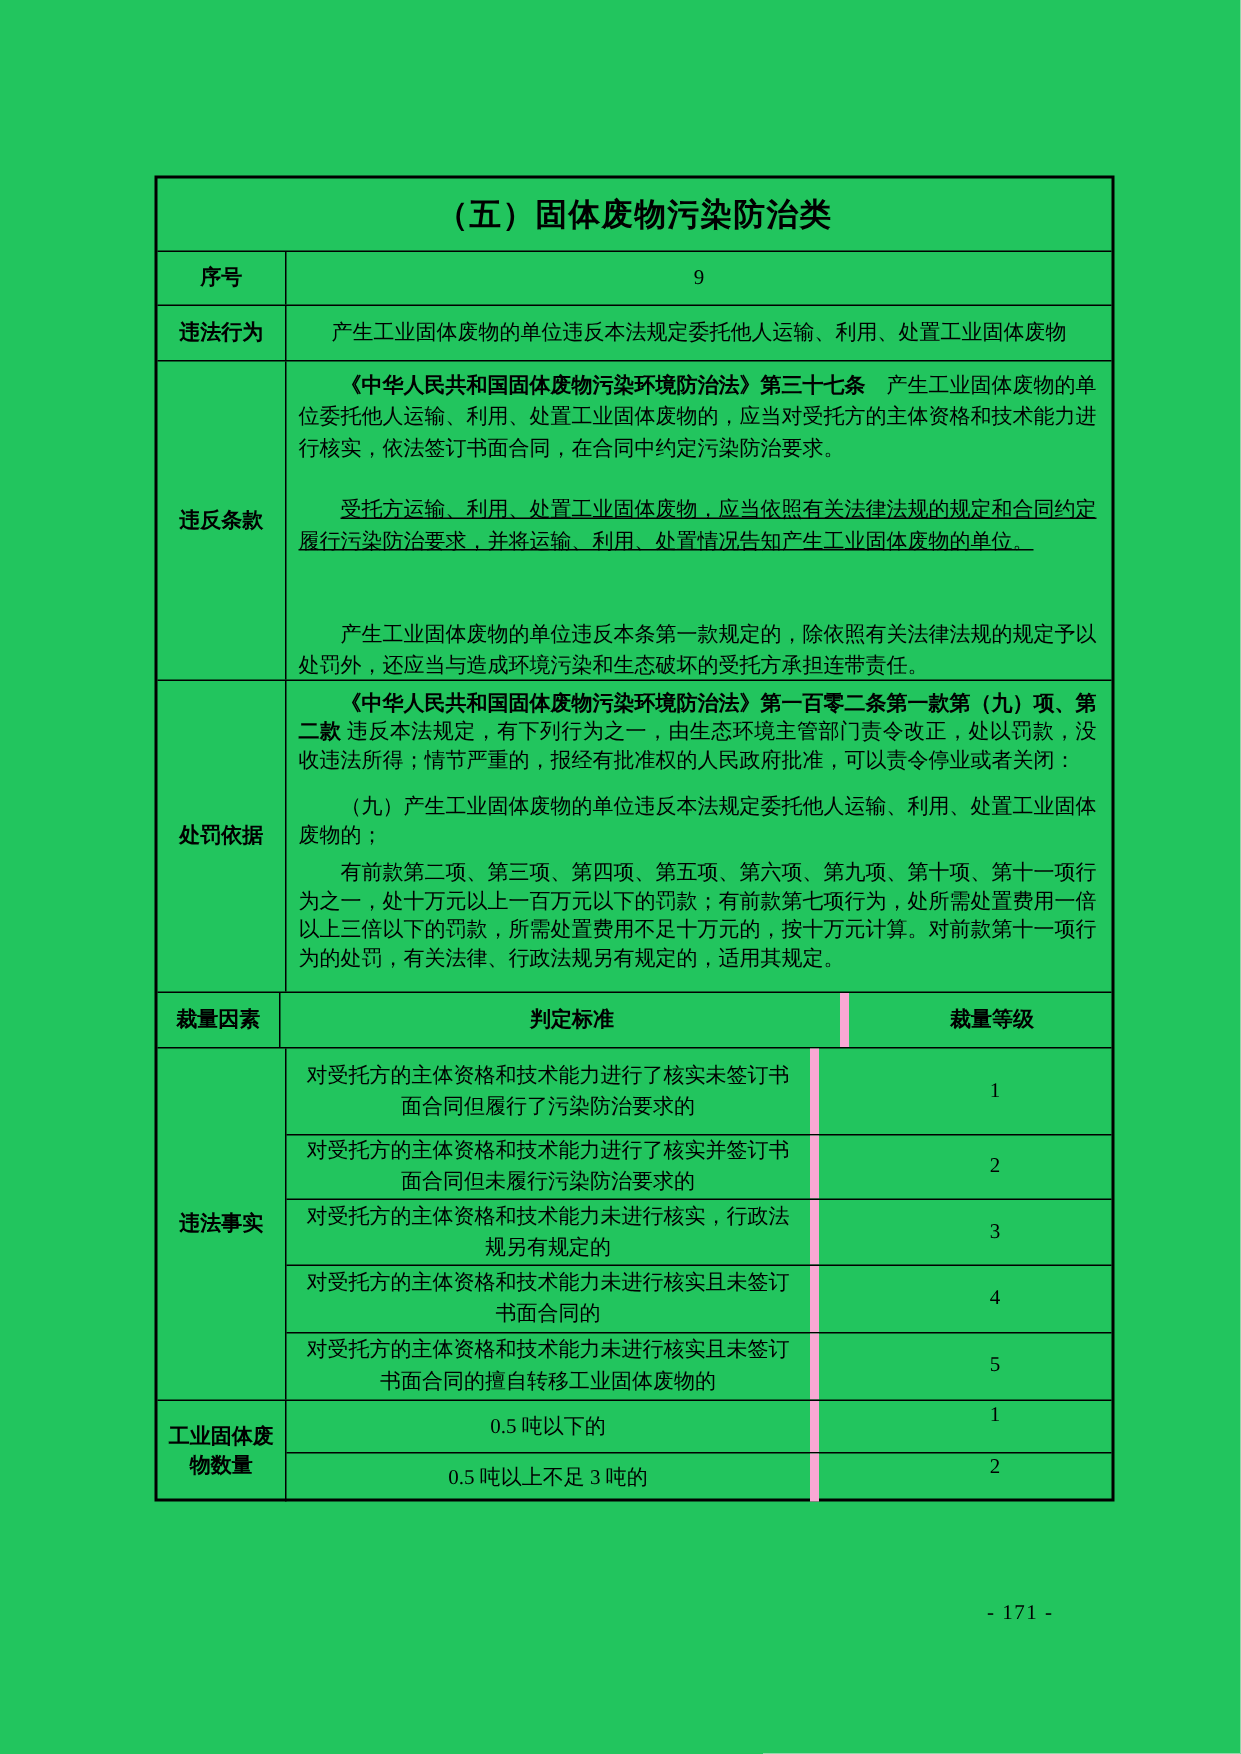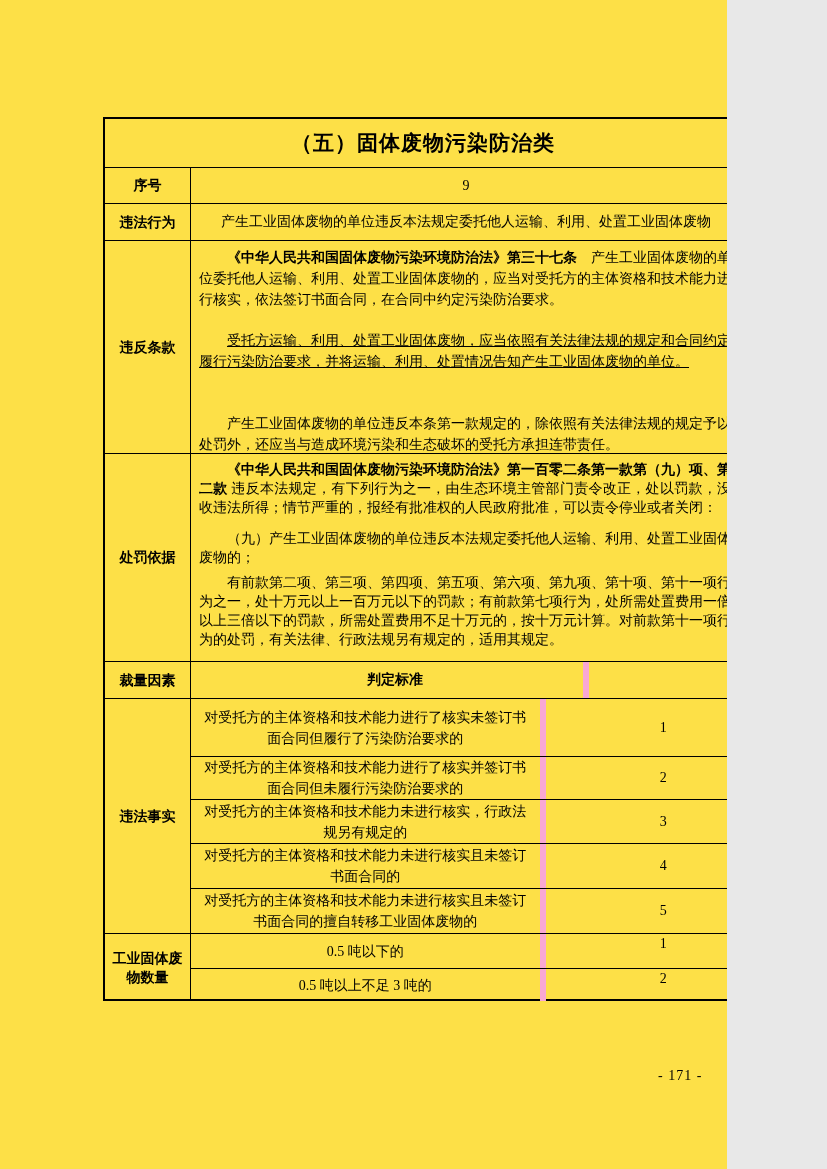--- a/index.html
+++ b/index.html
@@ -1,23 +1,22 @@
 <!DOCTYPE html>
 <html><head>
 <meta charset="utf-8">
 <style>
   html,body{margin:0;padding:0;background:#e8e8e8;}
   .page{
     position:relative;
-    width:683px;height:1169px;
-    background:#fde047;
+    width:827px;height:1169px;
+    background:#22c55e;
     font-family:"Liberation Serif","DejaVu Serif",serif;
     color:#000;
     overflow:hidden;
-    padding-left:44px;
   }
   .doc-table{
     position:absolute;
     left:103px;top:117px;
     width:640px;height:884px;
     border:2px solid #000;
     box-sizing:border-box;
     display:flex;flex-direction:column;
   }
   .t-row{display:flex;box-sizing:border-box;flex:0 0 auto;}
@@ -110,20 +109,21 @@
       <div class="cell col-span cell-paras cell-yj">
         <p class="p1"><span class="lead">《中华人民共和国固体废物污染环境防治法》第一百零二条第一款第（九）项、第二款</span><span> 违反本法规定，有下列行为之一，由生态环境主管部门责令改正，处以罚款，没收违法所得；情节严重的，报经有批准权的人民政府批准，可以责令停业或者关闭：</span></p>
         <p class="p2">（九）产生工业固体废物的单位违反本法规定委托他人运输、利用、处置工业固体废物的；</p>
         <p class="p3">有前款第二项、第三项、第四项、第五项、第六项、第九项、第十项、第十一项行为之一，处十万元以上一百万元以下的罚款；有前款第七项行为，处所需处置费用一倍以上三倍以下的罚款，所需处置费用不足十万元的，按十万元计算。对前款第十一项行为的处罚，有关法律、行政法规另有规定的，适用其规定。</p>
       </div>
     </div>
 
     <div class="t-row row-header">
       <div class="cell col-label">裁量因素</div>
       <div class="cell col-mid v-center hdr">判定标准</div>
+      <div class="cell col-grade v-center hdr">裁量等级</div>
     </div>
 
     <div class="t-row">
       <div class="cell col-label">违法事实</div>
       <div class="group">
         <div class="sub-row sr-1">
           <div class="cell col-mid v-center criteria">对受托方的主体资格和技术能力进行了核实未签订书面合同但履行了污染防治要求的</div>
           <div class="cell col-grade v-center grade">1</div>
         </div>
         <div class="sub-row sr-2">

